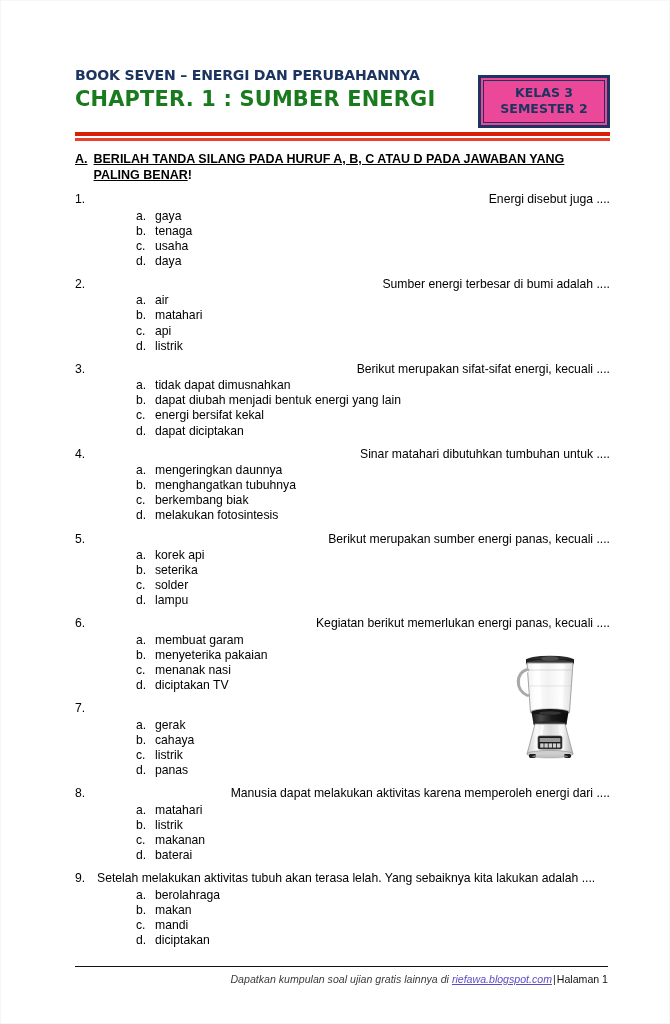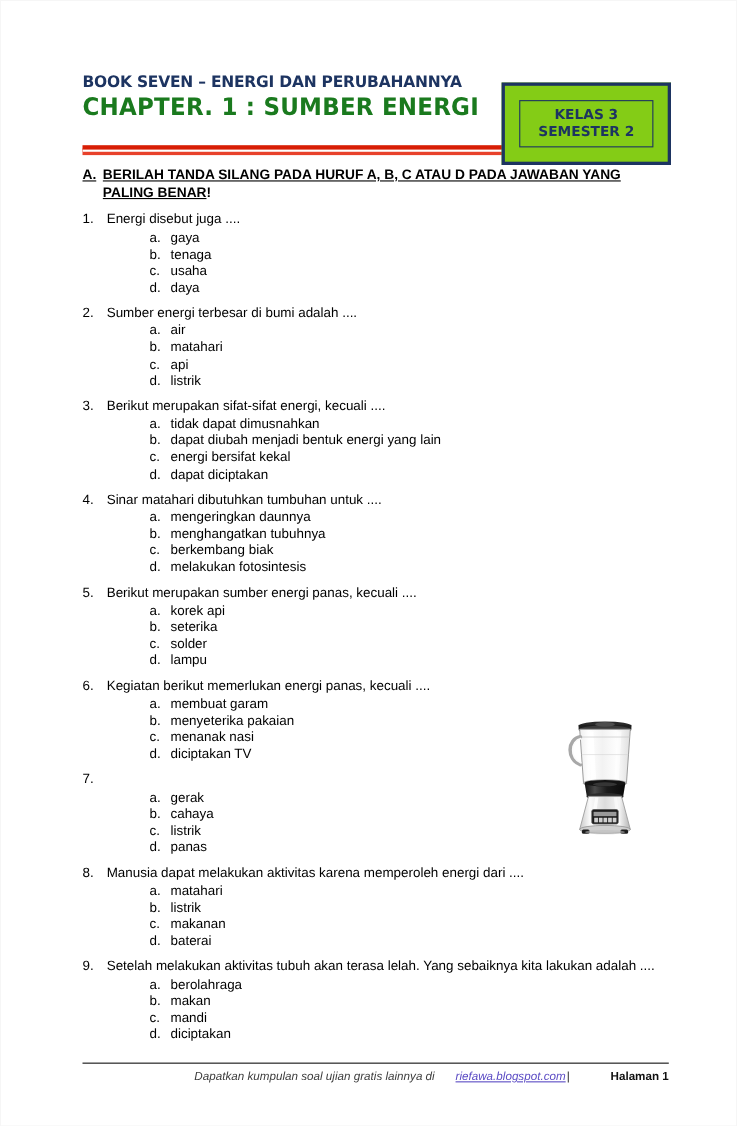--- a/index.html
+++ b/index.html
@@ -77,22 +77,22 @@
     transform: scaleX(0.95);
     transform-origin: left center;
   }
 
   .grade-box {
     position: absolute;
     right: 0;
     top: 9px;
     width: 122px;
     border: 3px solid #1d3461;
-    padding: 13px;
-    background: #84cc16;
+    padding: 2px;
+    background: #ec4899;
   }
   .grade-box-inner {
     border: 1px solid #1d3461;
     padding: 4px 6px 5px;
     text-align: center;
   }
   .grade-line {
     font-family: "DejaVu Sans", sans-serif;
     font-weight: bold;
     font-size: 12.5px;
@@ -144,20 +144,21 @@
     align-items: flex-start;
     font-size: 12.2px;
     line-height: 15.5px;
   }
   .q-num {
     flex: 0 0 22px;
     text-align: left;
   }
   .q-text {
     flex: 1 1 auto;
+    text-align: right;
   }
   .q-text.justify {
     text-align: justify;
     text-justify: inter-word;
   }
   .q-text.narrow {
     max-width: 352px;
   }
 
   .opts {
@@ -204,32 +205,30 @@
     text-align: right;
     font-size: 10.6px;
     font-style: italic;
     color: #3c3c3c;
     line-height: 14px;
   }
   .footer-link {
     color: #5b4bc4;
     text-decoration: underline;
     font-style: italic;
-    margin-left: 16px;
   }
   .footer-sep {
     font-style: normal;
     color: #222;
     padding: 0 1px;
   }
   .footer-page {
     font-style: normal;
-    font-weight: bold;
+    font-weight: normal;
     color: #111;
-    margin-left: 36px;
   }
 </style>
 </head>
 <body>
 
 <div class="page">
 
   <div class="content">
 
     <div class="header">

